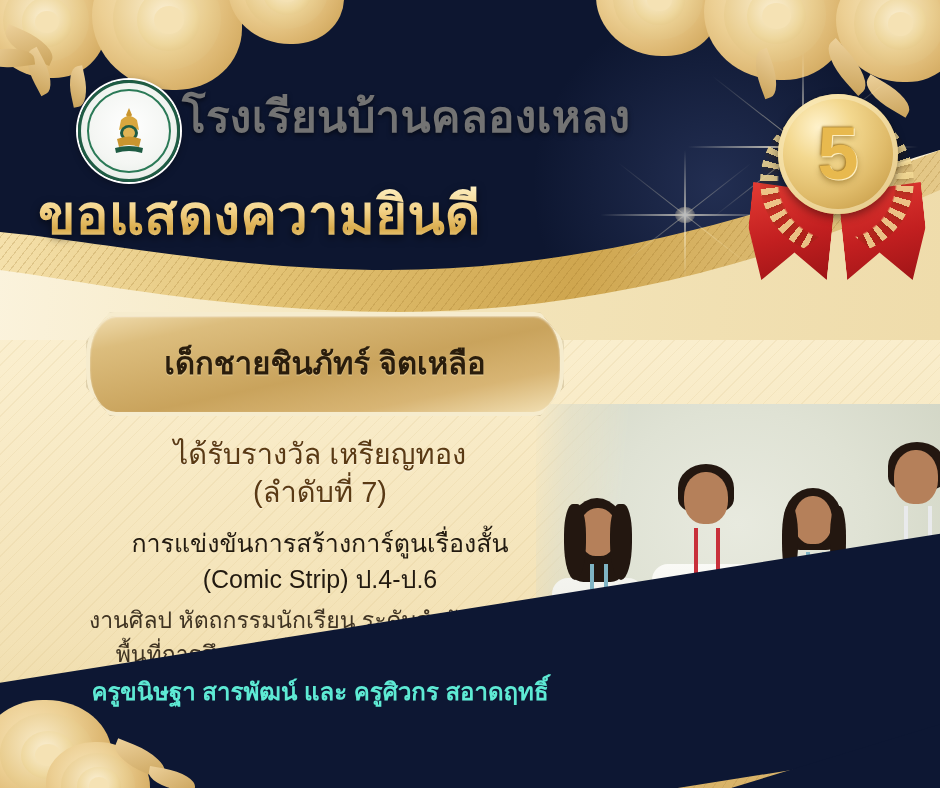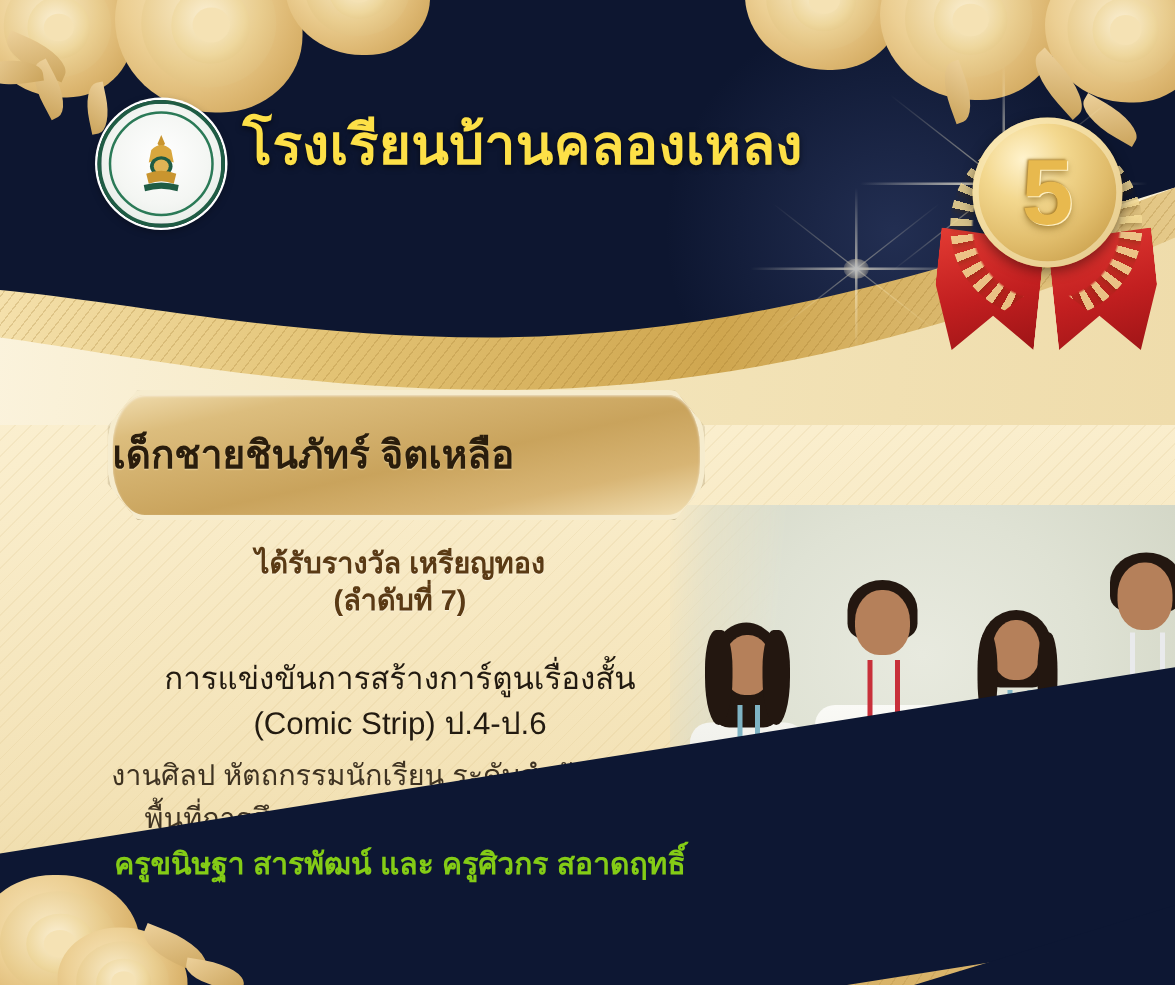--- a/index.html
+++ b/index.html
@@ -94,22 +94,22 @@
     position:absolute;left:78px;top:80px;width:96px;height:96px;border-radius:50%;
     background:radial-gradient(circle at 50% 45%,#ffffff 0%,#f4f6f3 52%,#dfe6e0 100%);
     border:3px solid #1f5c44;box-shadow:0 0 0 2px #ffffff,0 2px 8px rgba(0,0,0,.45);
     overflow:hidden;
   }
   .logo .ring{position:absolute;left:6px;top:6px;right:6px;bottom:6px;border-radius:50%;border:2px solid #2b7a57;}
   .logo .emblem{position:absolute;left:50%;top:50%;transform:translate(-50%,-48%);width:40px;height:52px;}
 
   
   .school-name{
-    position:absolute;left:194px;top:92px;width:560px;
-    font-size:44px;font-weight:bold;color:#fde047;letter-spacing:.3px;
+    position:absolute;left:182px;top:92px;width:560px;
+    font-size:44px;font-weight:bold;color:#737373;letter-spacing:.3px;
     text-shadow:0 2px 5px rgba(0,0,0,.6);line-height:1.15;
   }
   .congrats{
     position:absolute;left:38px;top:185px;width:620px;
     font-size:55px;font-weight:bold;line-height:1.1;
     color:#f0cf7d;
     background:linear-gradient(180deg,#fdf0c4 0%,#f3d287 42%,#d9ab4c 72%,#f6e3ab 100%);
     -webkit-background-clip:text;background-clip:text;-webkit-text-fill-color:transparent;
     filter:drop-shadow(0 3px 4px rgba(0,0,0,.55));
   }
@@ -140,40 +140,40 @@
     color:#e8b94e;
     text-shadow:1px 1px 0 #fff0c2,-1px -1px 2px #a9802e,0 3px 6px rgba(120,85,15,.55);}
 
   
   .name-banner{
     position:absolute;left:86px;top:312px;width:470px;height:96px;
     background:linear-gradient(168deg,#f0dcae 0%,#dcbd7d 18%,#c9a35c 55%,#d8b574 78%,#f2e0b4 100%);
     border:4px solid #f6ecce;
     border-radius:30px / 46px;
     box-shadow:0 4px 12px rgba(90,65,20,.35), inset 0 1px 2px rgba(255,255,255,.6);
-    display:flex;flex-direction:column;justify-content:center;
+    display:flex;flex-direction:column;align-items:center;justify-content:center;
     clip-path:polygon(5% 0%,95% 0%,100% 28%,100% 72%,95% 100%,5% 100%,0% 72%,0% 28%);
   }
   .name-line{font-size:31px;font-weight:bold;color:#2a1d0c;line-height:1.22;
     text-shadow:0 1px 1px rgba(255,240,200,.55);white-space:nowrap;}
 
   
   .award{position:absolute;left:0;top:436px;width:640px;text-align:center;
-    font-size:23px;font-weight:bold;color:#5a3a14;line-height:1.3;
+    font-size:29px;font-weight:normal;color:#5a3a14;line-height:1.3;
     text-shadow:0 1px 1px rgba(255,255,255,.5);}
   .award .rank{display:block;}
   .contest{position:absolute;left:0;top:526px;width:640px;text-align:center;
     font-size:25px;color:#221a10;line-height:1.42;}
   .event{position:absolute;left:0;top:604px;width:640px;text-align:center;
     font-size:23px;color:#3f3322;line-height:1.46;}
 
   
   .teacher{position:absolute;left:0;top:676px;width:640px;text-align:center;z-index:7;}
   .teacher .lbl{font-size:23px;font-weight:bold;color:#2b1d08;line-height:1.25;}
-  .teacher .names{font-size:24px;font-weight:bold;color:#84cc16;line-height:1.3;white-space:nowrap;}
+  .teacher .names{font-size:24px;font-weight:bold;color:#5eead4;line-height:1.3;white-space:nowrap;}
 
   
   .photo{
     position:absolute;left:536px;top:404px;width:404px;height:300px;overflow:hidden;
   }
   .photo .backdrop{position:absolute;inset:0;
     background:radial-gradient(ellipse at 50% 40%,#e8eadf 0%,#dfe2d4 45%,#cfd3c2 100%);
     -webkit-mask:linear-gradient(95deg,rgba(0,0,0,0) 0%,rgba(0,0,0,.55) 8%,#000 22%,#000 100%);
     mask:linear-gradient(95deg,rgba(0,0,0,0) 0%,rgba(0,0,0,.55) 8%,#000 22%,#000 100%);}
   .person{position:absolute;bottom:0;}
@@ -276,20 +276,21 @@
       <path d="M12 14 Q20 6 28 14 L30 24 Q20 20 10 24 Z" fill="#d9a73e"></path>
       <ellipse cx="20" cy="27" rx="9" ry="8" fill="#1f5c44"></ellipse>
       <ellipse cx="20" cy="27" rx="6" ry="5.5" fill="#e0b455"></ellipse>
       <path d="M8 33 Q20 28 32 33 L30 41 Q20 37 10 41 Z" fill="#c9952f"></path>
       <path d="M6 42 Q20 38 34 42 L33 47 Q20 43 7 47 Z" fill="#1f5c44"></path>
     </svg>
   </div>
 
   <div class="school-name">โรงเรียนบ้านคลองเหลง</div>
 
+  <div class="congrats">ขอแสดงความยินดี</div>
 
   <div class="medal-wrap">
     <div class="ribbon-l"></div>
     <div class="ribbon-r"></div>
     <div class="wreath"></div>
     <div class="coin">
       <div class="num">5</div>
     </div>
   </div>
 

